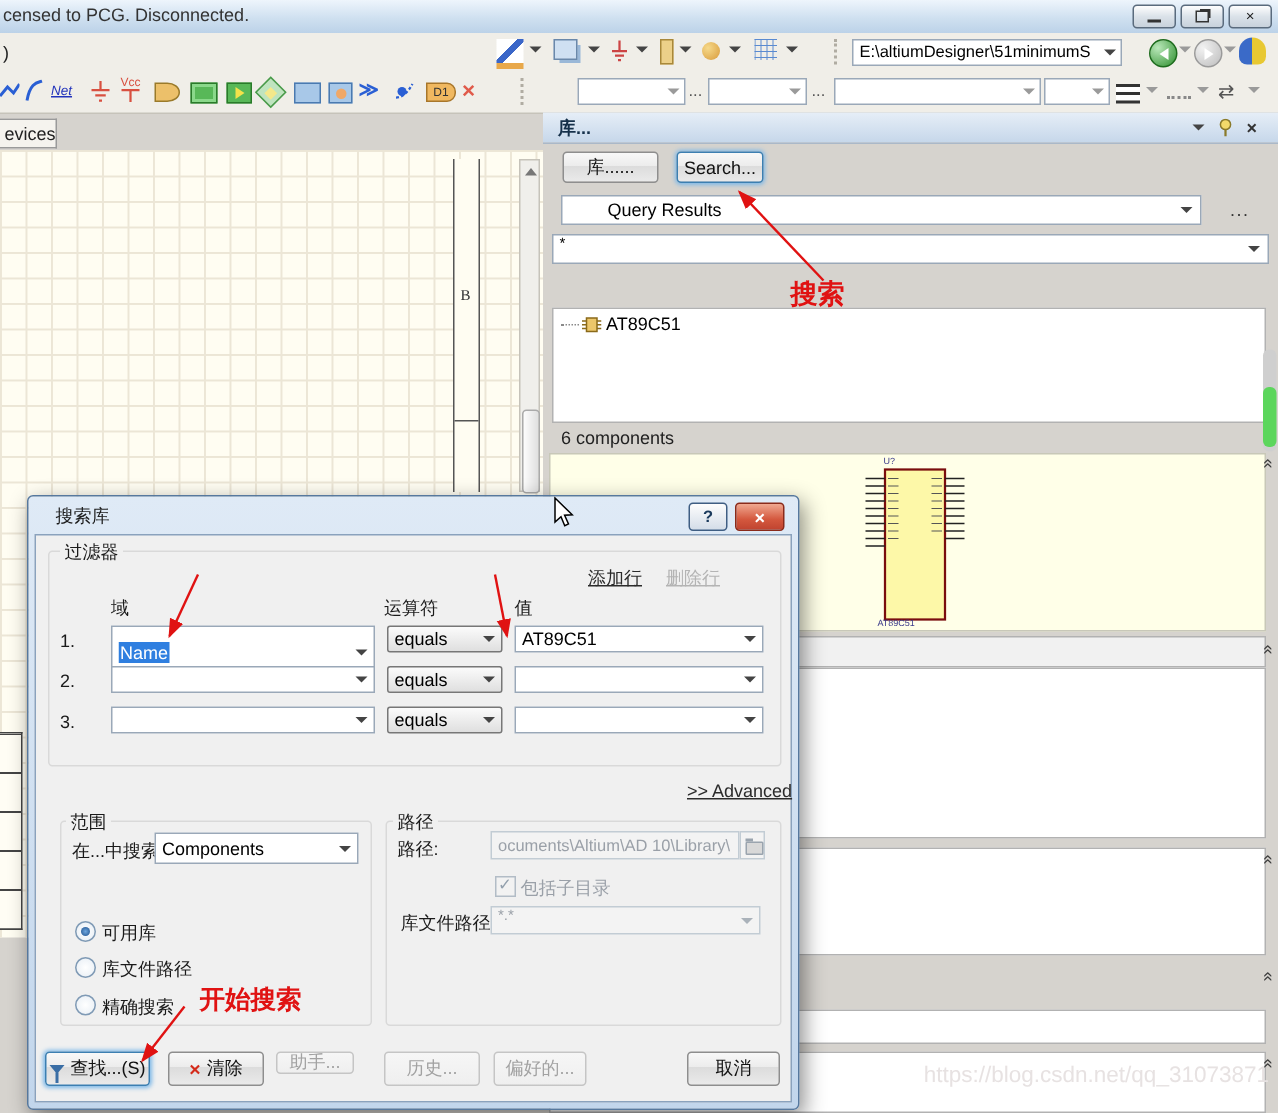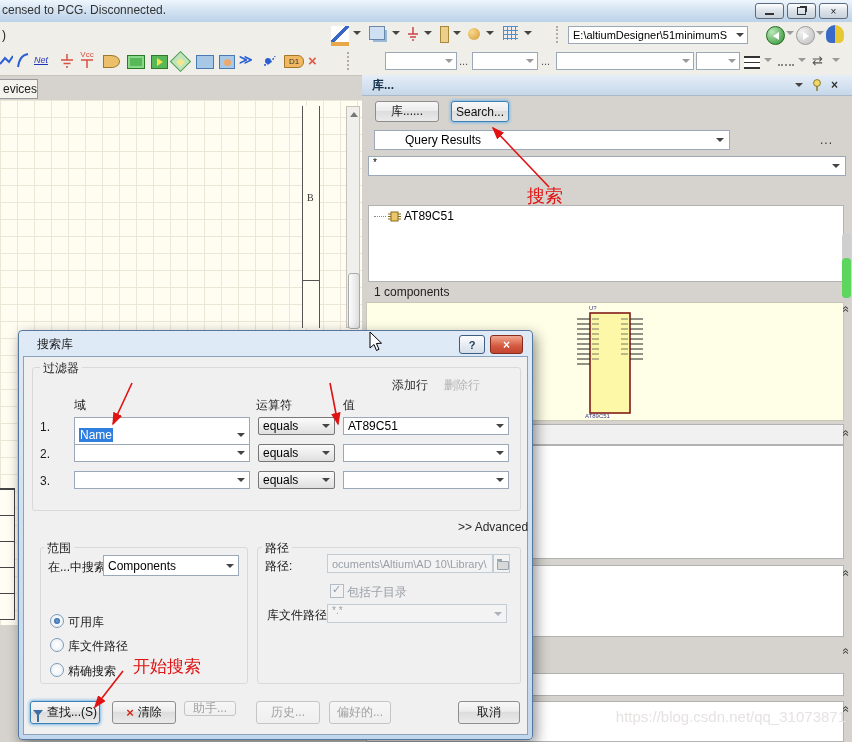--- a/index.html
+++ b/index.html
@@ -28,21 +28,21 @@
   .combo.gray{background:linear-gradient(#fbfbfb,#dfdfdf);border:1px solid #777;border-radius:2px}
   .combo.dis{background:#f3f3f3;color:#9aa0a8;border-color:#c2ccd4}
   .combo.dis .caret{border-top-color:#aab2ba}
   .btn{position:absolute;display:flex;align-items:center;justify-content:center;font-size:12px;
     border:1px solid #8e8e8e;border-radius:3px;color:#111;box-sizing:border-box;gap:4px;
     background:linear-gradient(#f8f8f8,#ececec 45%,#dcdcdc 46%,#eaeaea)}
   .btn.dis{color:#a2a2a2;border-color:#c5c5c5;background:linear-gradient(#f6f6f6,#efefef)}
   .btn.focus{border-color:#3c7fb1;box-shadow:0 0 3px 1px #7db8e8}
   .gbox{position:absolute;border:1px solid #d9d9d9;border-radius:3px;box-sizing:border-box}
   .glabel{position:absolute;background:#f0f0f0;font-size:12px;padding:0 3px;color:#1a1a1a;white-space:nowrap}
-  .link{position:absolute;font-size:12px;color:#2b2b2b;white-space:nowrap}
+  .link{position:absolute;font-size:12px;text-decoration:underline;color:#2b2b2b;white-space:nowrap}
   .link.dis{color:#b4b4b4}
   .radio{position:absolute;width:12px;height:12px;border-radius:50%;border:1px solid #7f9ab5;
     background:radial-gradient(#fff,#e6edf4)}
   .radio.sel::after{content:"";position:absolute;left:3px;top:3px;width:6px;height:6px;border-radius:50%;
     background:radial-gradient(#6ea6de,#1d4f8b)}
   .cb{position:absolute;width:12px;height:12px;border:1px solid #b2bcc6;background:#f2f2f2}
   .cb::after{content:"✓";position:absolute;left:1px;top:-2px;font-size:11px;color:#93a0ad}
   .chev{position:absolute;left:840px;width:12px;height:12px;color:#3d3d3d;font-size:12px;line-height:12px;
     text-align:center;transform:rotate(90deg)}
   .chev::after{content:"«"}
@@ -50,21 +50,21 @@
   .graybox{position:absolute;background:#f1f1f1;border:1px solid #b2b2b2;box-sizing:border-box}
   .canvas{left:0;top:100px;width:362px;height:525px;
     background-color:#fffdf2;
     background-image:linear-gradient(#ece6d6 1px,transparent 1px),
                      linear-gradient(90deg,#ece6d6 1px,transparent 1px);
     background-size:17px 17px}
   .dlgframe{left:18px;top:330px;width:515px;height:410px;border:1px solid #56789e;border-radius:4px;
     background:linear-gradient(#dfeaf6,#c2d6ec);box-shadow:3px 5px 14px rgba(0,0,0,.45);z-index:10;box-sizing:border-box}
   .dlgbody{position:absolute;left:4px;top:25px;width:505px;height:379px;background:#f0f0f0;
     border:1px solid #8aa2bd;box-sizing:border-box}
-  .ann{position:absolute;color:#e01212;font-weight:normal;z-index:61;white-space:nowrap}
+  .ann{position:absolute;color:#e01212;font-weight:bold;z-index:61;white-space:nowrap}
   .funnel{width:0;height:0;border-left:5px solid transparent;border-right:5px solid transparent;
     border-top:6px solid #3a6ea5;position:relative}
   .funnel::after{content:"";position:absolute;left:-1px;top:-1px;width:2px;height:7px;background:#3a6ea5}
   .tree-dash{display:inline-block;width:12px;border-top:1px dotted #8a8a8a;margin-right:2px}
 </style>
 </head>
 <body>
 
 <div class="abs titlebar">
   <span class="abs" style="left:2px;top:3px">censed to PCG. Disconnected.</span>
@@ -235,42 +235,42 @@
     </span>
   </div>
 
   <div class="btn" style="left:13px;top:26px;width:64px;height:21px">
       <span>库......</span>
     </div>
   <div class="btn focus" style="left:89px;top:26px;width:58px;height:21px">
       <span>Search...</span>
     </div>
 
-  <div class="combo" style="left:12px;top:55px;width:356px;height:20px;padding-left:30px">
+  <div class="combo" style="left:12px;top:55px;width:427px;height:20px;padding-left:30px">
     <span class="ctext">Query Results</span>
     <span class="caret" style="margin-right:5px"></span>
   </div>
   <span class="abs" style="left:458px;top:58px;font-size:12px;color:#333;letter-spacing:1px">...</span>
 
   <div class="combo" style="left:6px;top:81px;width:478px;height:20px">
     <span class="ctext" style="font-size:10px;align-self:flex-start">*</span>
     <span class="caret" style="margin-right:5px"></span>
   </div>
 
   <div class="whitebox" style="left:6px;top:130px;width:476px;height:77px">
     <div style="display:flex;align-items:center;height:16px;margin-top:2px">
       <span class="tree-dash" style="margin-left:5px"></span>
       <svg width="13" height="13">
           <rect x="3" y="2" width="7" height="9" fill="#ecc66a" stroke="#8a6a1a"></rect>
           <path d="M0 4 H3 M0 6.5 H3 M0 9 H3 M10 4 H13 M10 6.5 H13 M10 9 H13" stroke="#8a6a1a"></path>
         </svg>
       <span style="font-size:12px;margin-left:3px">AT89C51</span>
     </div>
   </div>
-  <span class="abs" style="left:12px;top:210px;font-size:12px;color:#222">1 components</span>
+  <span class="abs" style="left:12px;top:210px;font-size:12px;color:#222">6 components</span>
 
   <div class="abs" style="left:480px;top:158px;width:9px;height:68px;background:#cfcfcf;border-radius:4px">
     <span style="position:absolute;left:0;top:25px;width:9px;height:40px;background:#5cd65c;border-radius:4px"></span>
   </div>
 
   <div class="abs" style="left:4px;top:227px;width:478px;height:119px;background:#ffffe8;border:1px solid #c8c8b8;box-sizing:border-box">
     <span style="position:absolute;left:222px;top:2px;font-size:6px;color:#3a3a8a">U?</span>
     <svg width="80" height="116" style="position:absolute;left:209px;top:6px">
       <rect x="14" y="4" width="40" height="100" fill="#fdf8a8" stroke="#7a0d0d" stroke-width="1.5"></rect>
       <g stroke="#222" stroke-width="1">

